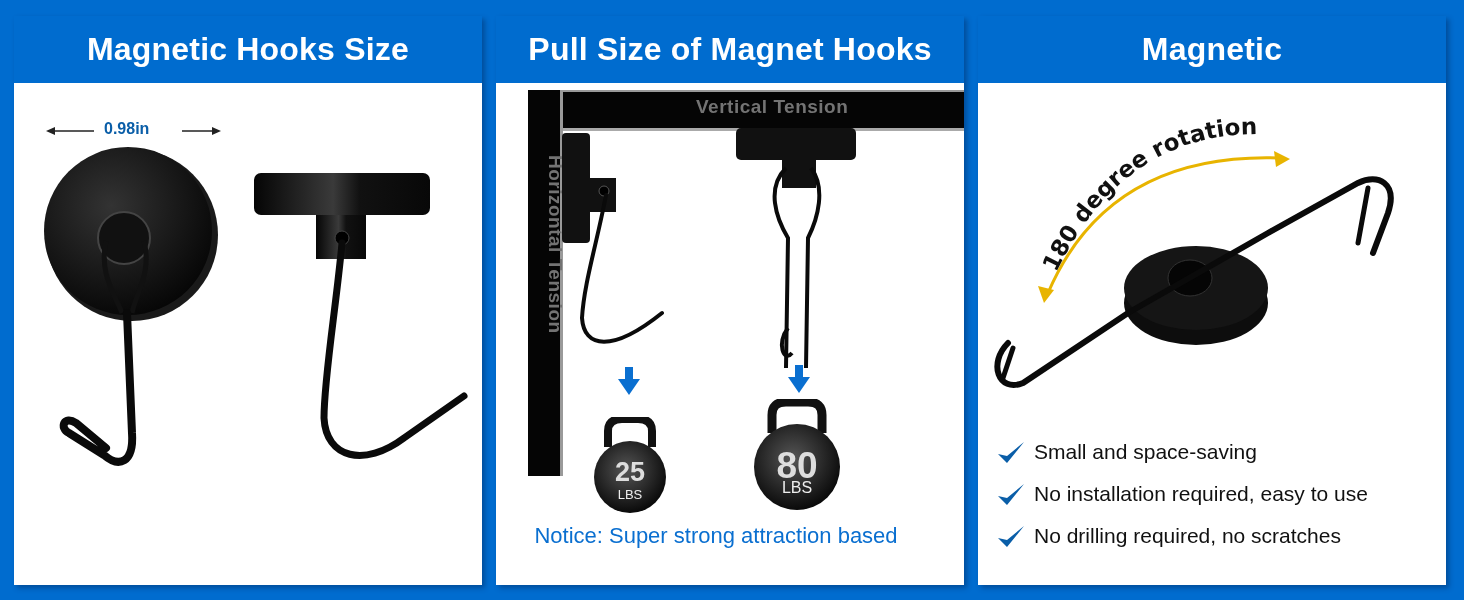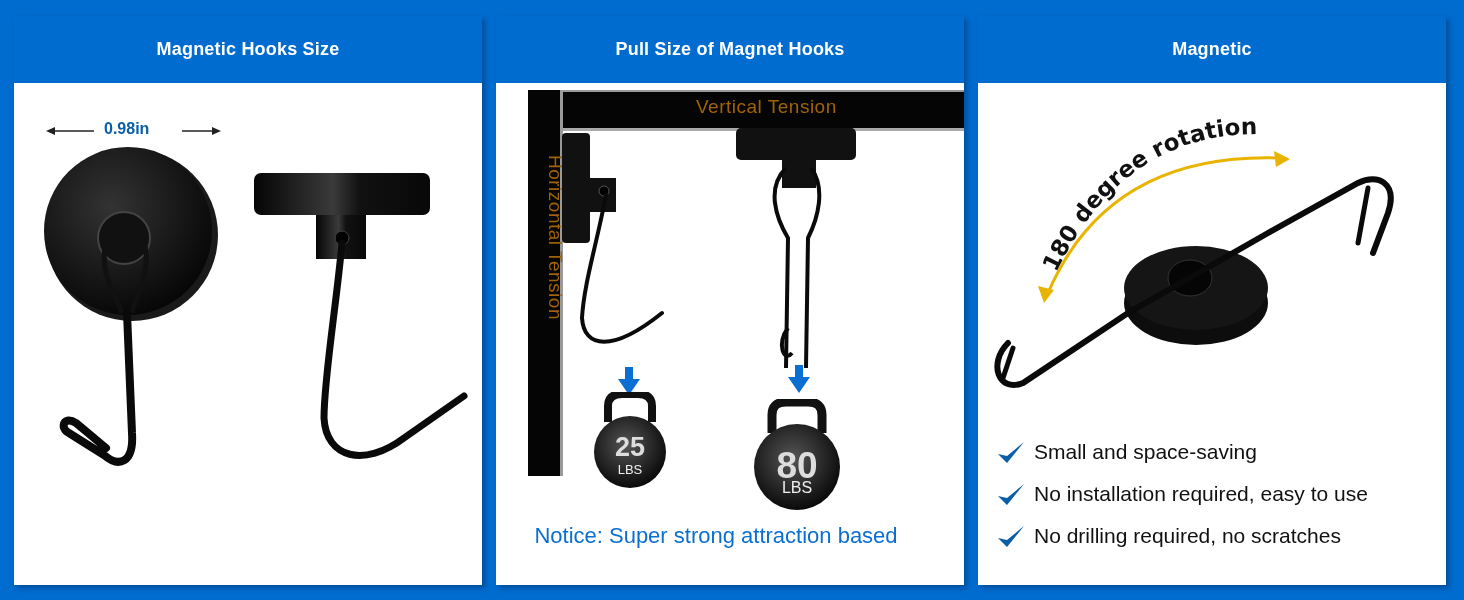--- a/index.html
+++ b/index.html
@@ -1,26 +1,26 @@
 <!DOCTYPE html>
 <html><head>
 <meta charset="utf-8">
 <style>
   html, body { margin:0; padding:0; }
   body { width:1464px; height:600px; background:#006ccf; position:relative; overflow:hidden; font-family:"Liberation Sans", sans-serif; }
   .panel { position:absolute; top:16px; width:468px; height:569px; background:#fff; box-shadow:3px 3px 5px rgba(0,40,90,0.45); }
-  .panel-head { height:67px; background:#006ccf; color:#fff; font-weight:bold; font-size:18px; display:flex; align-items:center; justify-content:center; letter-spacing:0.2px; }
+  .panel-head { height:67px; background:#006ccf; color:#fff; font-weight:bold; font-size:32px; display:flex; align-items:center; justify-content:center; letter-spacing:0.2px; }
   .panel-body { position:absolute; top:67px; left:0; right:0; bottom:0; }
   .abs { position:absolute; }
   .dim-label { color:#0a5ea8; font-weight:bold; font-size:16px; }
   .notice { color:#0a6fd0; font-size:22px; text-align:center; line-height:29px; width:440px; }
   .adv-list { list-style:none; margin:0; padding:0; }
   .adv-item { display:flex; align-items:center; height:42px; font-size:21px; color:#111; }
   .adv-item svg { margin-right:8px; }
-  .tension-label { color:#a16207; font-weight:normal; font-size:19px; letter-spacing:0.5px; }
+  .tension-label { color:#737373; font-weight:bold; font-size:19px; letter-spacing:0.5px; }
 </style>
 </head>
 <body>
 
 <div class="panel" style="left:14px;">
   <div class="panel-head">Magnetic Hooks Size</div>
   <div class="panel-body">
 
     <svg class="abs" style="left:32px;top:38px;" width="180" height="20">
       <line x1="4" y1="10" x2="48" y2="10" stroke="#222" stroke-width="1.5"></line>
@@ -88,21 +88,21 @@
 
     <svg class="abs" style="left:122px;top:284px;" width="22" height="30">
         <rect x="7" y="0" width="8" height="14" fill="#0a6fd0"></rect>
         <polygon points="0,12 22,12 11,28" fill="#0a6fd0"></polygon>
       </svg>
     <svg class="abs" style="left:292px;top:282px;" width="22" height="30">
         <rect x="7" y="0" width="8" height="14" fill="#0a6fd0"></rect>
         <polygon points="0,12 22,12 11,28" fill="#0a6fd0"></polygon>
       </svg>
 
-    <div class="abs" style="left:96px;top:309px;width:76px;height:100px;text-decoration:underline;">
+    <div class="abs" style="left:96px;top:334px;width:76px;height:100px;text-decoration:underline;">
       <svg class="abs" style="left:0;top:0;" width="76" height="100">
         <defs>
             <radialGradient id="kb" cx="45%" cy="40%" r="60%">
               <stop offset="0" stop-color="#555"></stop>
               <stop offset="1" stop-color="#0a0a0a"></stop>
             </radialGradient>
           </defs>
         <path d="M16 30 L16 14 Q16 2 30 2 L46 2 Q60 2 60 14 L60 30" stroke="#111" stroke-width="8" fill="none"></path>
         <circle cx="38" cy="60" r="36" fill="url(#kb)"></circle>
       </svg>

